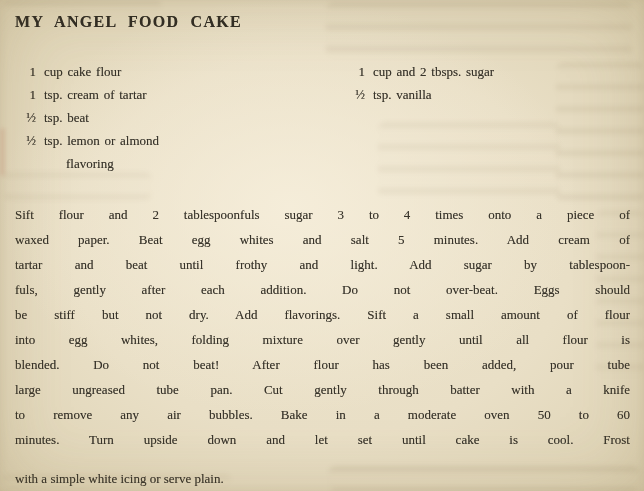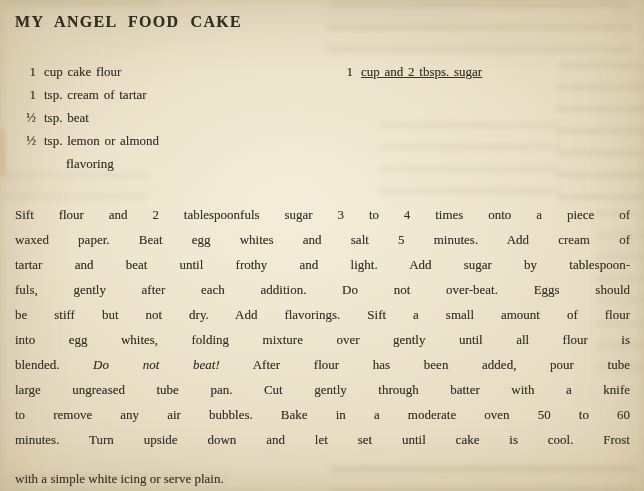--- a/index.html
+++ b/index.html
@@ -54,21 +54,21 @@
     font-weight: 700;
     letter-spacing: 1.3px;
     word-spacing: 6px;
     color: #2e2a22;
     white-space: nowrap;
     text-shadow: 0 0 .5px rgba(46,42,34,.5);
   }
 
   .ing-col { position: absolute; top: 60px; }
   .ing-col.left  { left: 14px; }
-  .ing-col.right { left: 331px; text-decoration: underline; }
+  .ing-col.right { left: 343px; }
   .ing-row {
     height: 23px; line-height: 23px;
     font-size: 13px;
     word-spacing: 1.5px;
     white-space: nowrap;
     text-shadow: 0 0 .5px rgba(55,51,42,.45);
   }
   .qty { display: inline-block; width: 22px; text-align: right; margin-right: 8px; }
   .ing-row.cont .item { margin-left: 22px; }
 
@@ -80,21 +80,21 @@
     text-shadow: 0 0 .5px rgba(55,51,42,.45);
   }
   .iline {
     line-height: 25px;
     height: 25px;
     text-align: justify;
     text-align-last: justify;
     overflow: hidden;
   }
   .iline.last { text-align-last: left; margin-top: 14px; }
-  .ital { font-style: italic; }
+  .ital { }
 </style>
 </head>
 <body>
 
 <div class="page">
 
   <div class="sm a"></div>
   <div class="sm b"></div>
   <div class="sm c"></div>
   <div class="sm d"></div>
@@ -109,20 +109,21 @@
   <div class="ing-col left">
     <div class="ing-row"><span class="qty">1</span><span class="item">cup cake flour</span></div>
     <div class="ing-row"><span class="qty">1</span><span class="item">tsp. cream of tartar</span></div>
     <div class="ing-row"><span class="qty">½</span><span class="item">tsp. beat</span></div>
     <div class="ing-row"><span class="qty">½</span><span class="item">tsp. lemon or almond</span></div>
     <div class="ing-row cont"><span class="qty"></span><span class="item">flavoring</span></div>
   </div>
 
   <div class="ing-col right">
     <div class="ing-row"><span class="qty">1</span><span class="item">cup and 2 tbsps. sugar</span></div>
+    <div class="ing-row"><span class="qty">½</span><span class="item">tsp. vanilla</span></div>
   </div>
 
   <div class="instructions">
     <div class="iline"><span>Sift flour and 2 tablespoonfuls sugar 3 to 4 times onto a piece of</span><span class="ital"></span><span></span></div>
     <div class="iline"><span>waxed paper. Beat egg whites and salt 5 minutes. Add cream of</span><span class="ital"></span><span></span></div>
     <div class="iline"><span>tartar and beat until frothy and light. Add sugar by tablespoon-</span><span class="ital"></span><span></span></div>
     <div class="iline"><span>fuls, gently after each addition. Do not over-beat. Eggs should</span><span class="ital"></span><span></span></div>
     <div class="iline"><span>be stiff but not dry. Add flavorings. Sift a small amount of flour</span><span class="ital"></span><span></span></div>
     <div class="iline"><span>into egg whites, folding mixture over gently until all flour is</span><span class="ital"></span><span></span></div>
     <div class="iline"><span>blended. </span><span class="ital">Do not beat!</span><span> After flour has been added, pour tube</span></div>

